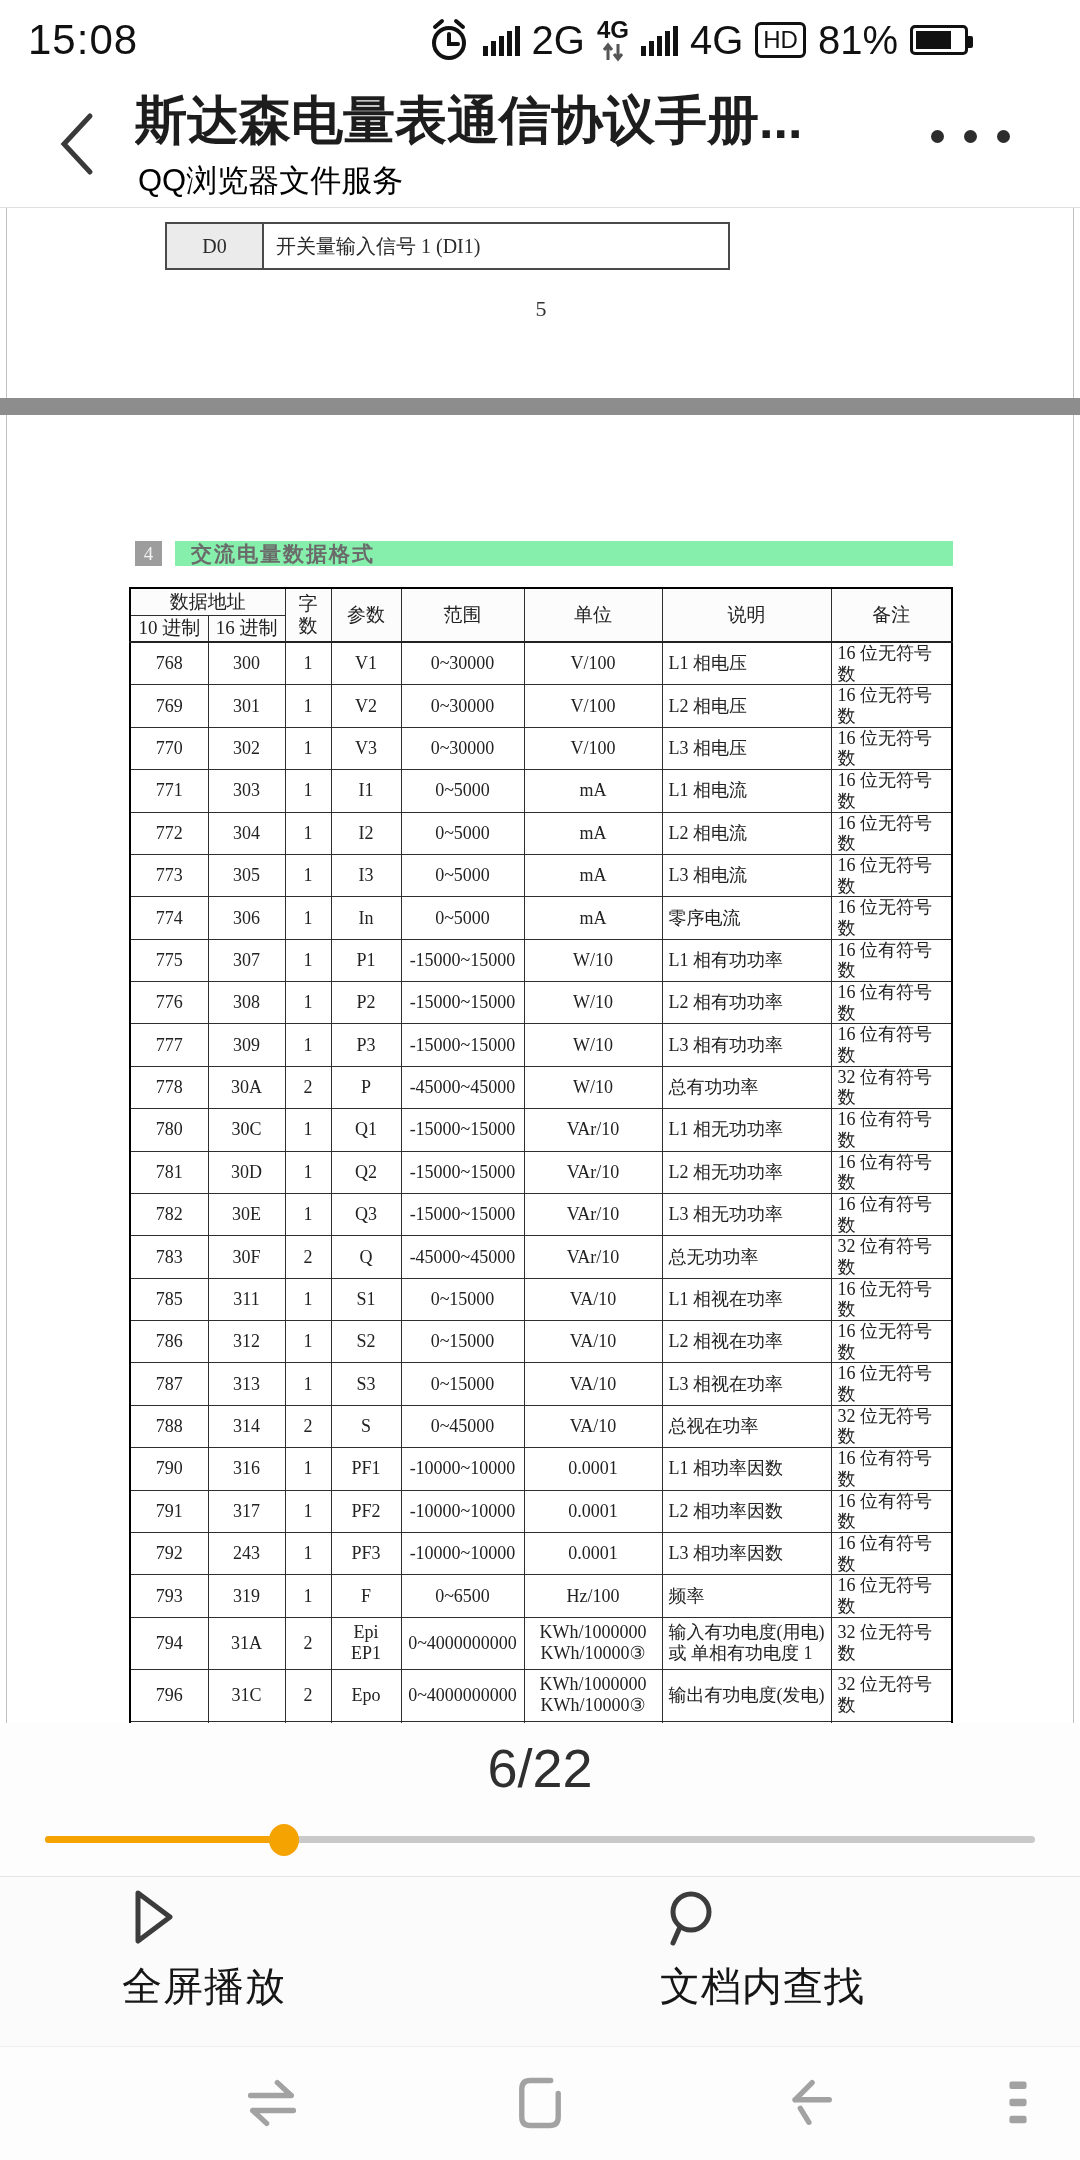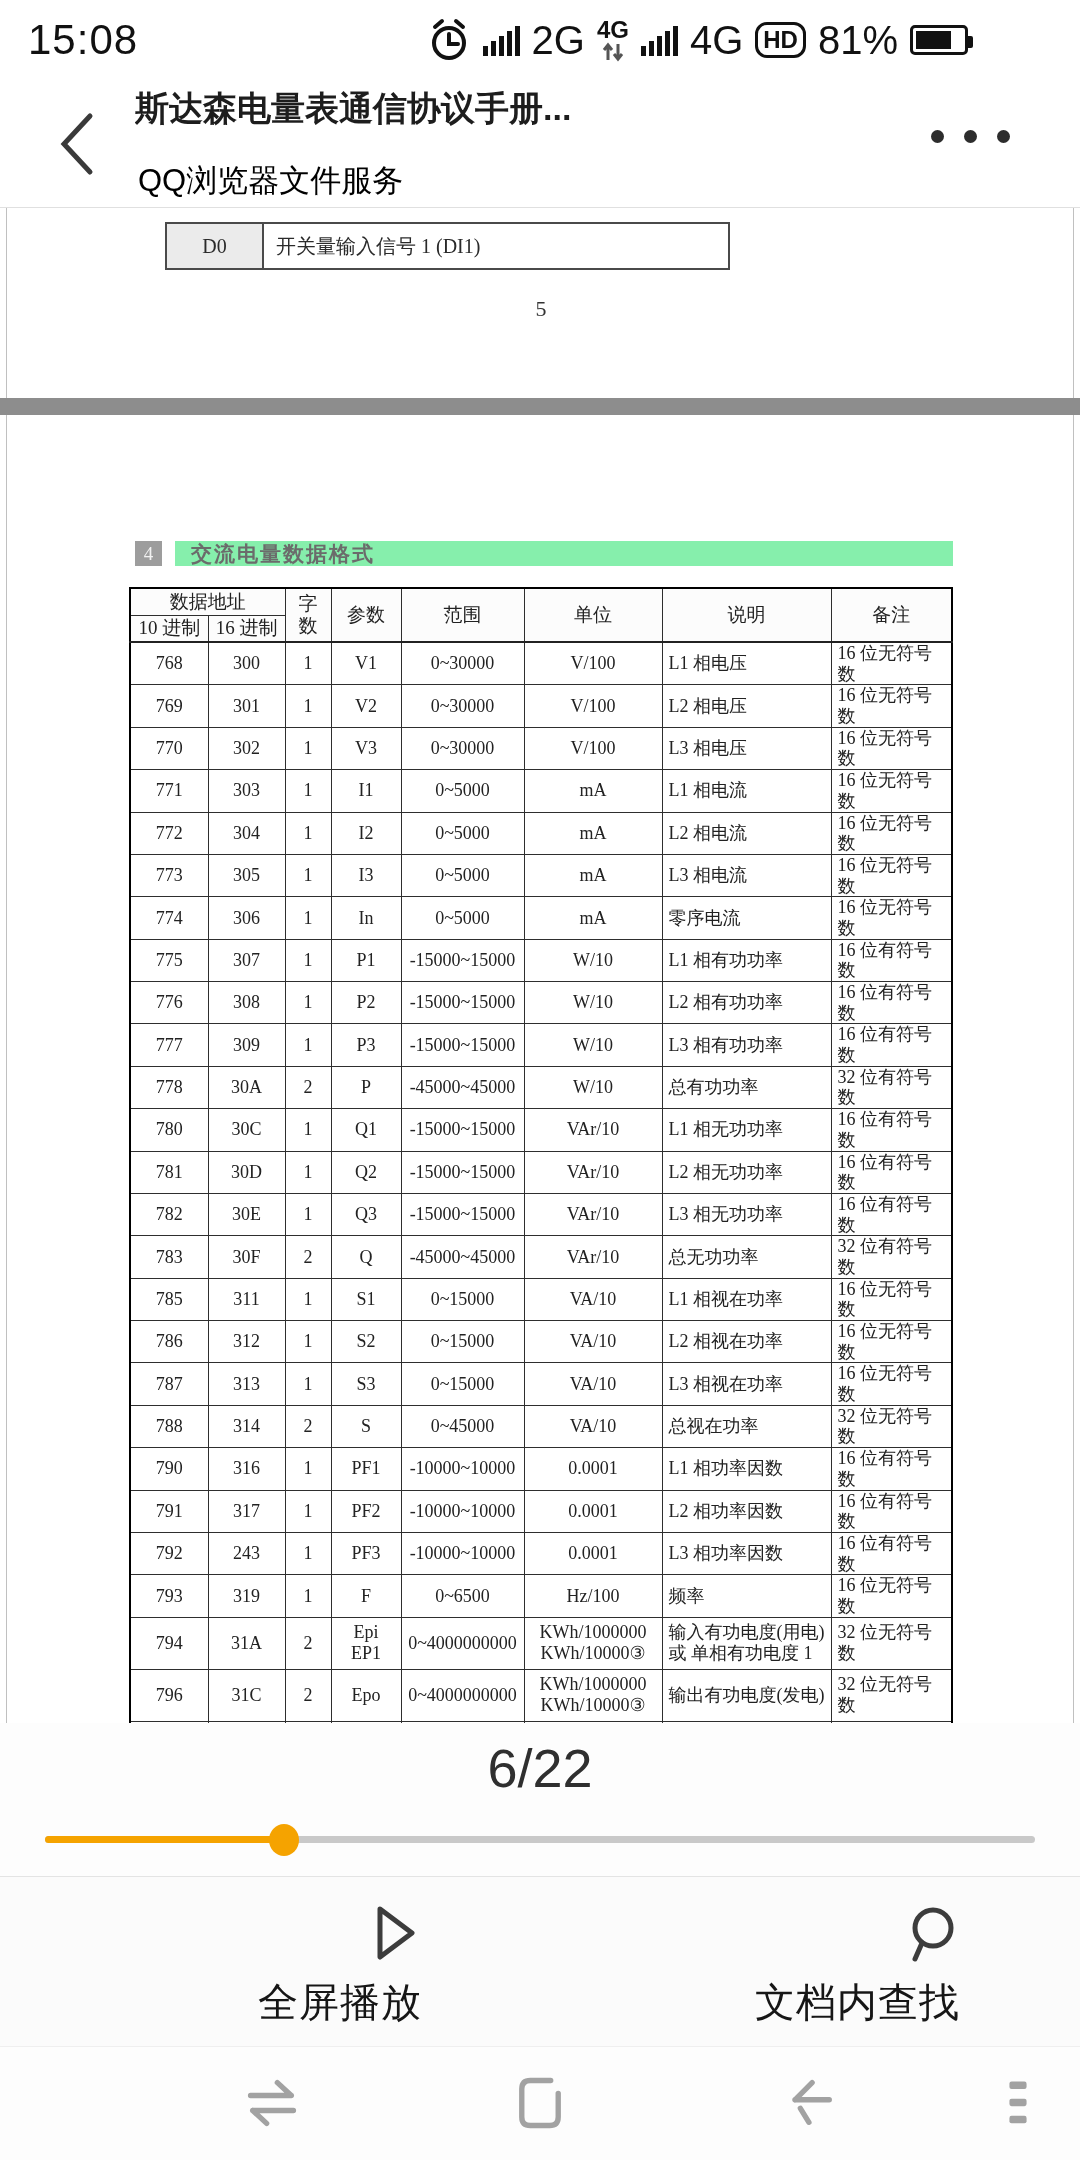--- a/index.html
+++ b/index.html
@@ -10,31 +10,31 @@
   
   .statusbar { position:absolute; top:0; left:0; width:996px; height:80px; background:#fff;
                display:flex; align-items:center; padding:8px 28px; color:#111; }
   .sb-time { font-size:42px; font-weight:500; letter-spacing:1px; }
   .sb-right { margin-left:auto; display:flex; align-items:center; gap:12px; }
   .sb-bars { display:flex; align-items:flex-end; gap:3px; height:32px; }
   .sb-bars i { display:block; width:5px; background:#111; }
   .sb-net { font-size:40px; font-weight:500; }
   .sb-smallnet { display:flex; flex-direction:column; align-items:center; line-height:1; }
   .sb-smallnet b { font-size:24px; font-weight:700; }
-  .hd-badge { border:3px solid #111; border-radius:12px; padding:1px 5px; font-size:24px; font-weight:700; }
+  .hd-badge { border:3px solid #111; border-radius:6px; padding:1px 5px; font-size:24px; font-weight:400; }
   .sb-batt { font-size:40px; font-weight:500; }
   .batt-shape { position:relative; width:58px; height:30px; border:3px solid #111; border-radius:5px; }
   .batt-shape .fill { position:absolute; left:3px; top:3px; bottom:3px; width:68%; background:#111; }
   .batt-shape .nub { position:absolute; right:-8px; top:8px; width:6px; height:12px; background:#111; border-radius:0 2px 2px 0; }
 
   
   .appheader { position:absolute; top:80px; left:0; width:1080px; height:128px; background:#fff;
                border-bottom:1px solid #e0e0e0; }
   .back-ic { position:absolute; left:52px; top:28px; }
-  .ah-title { position:absolute; left:135px; top:6px; width:790px; font-size:34px; font-weight:600; color:#1d1d1d;
+  .ah-title { position:absolute; left:135px; top:6px; width:790px; font-size:52px; font-weight:600; color:#1d1d1d;
               white-space:nowrap; overflow:hidden; }
   .ah-sub { position:absolute; left:138px; top:80px; font-size:31px; color:#000000; }
   .menu-dots { position:absolute; right:70px; top:50px; display:flex; gap:20px; }
   .menu-dots i { width:13px; height:13px; border-radius:50%; background:#2d2d2d; }
 
   
   .viewer { position:absolute; top:208px; left:0; width:1080px; height:1515px; overflow:hidden; background:#fff; }
   .page { position:absolute; left:6px; width:1068px; background:#fff;
           border-left:1px solid #c0c0c0; border-right:1px solid #c0c0c0; }
   .page5 { top:0; height:190px;padding-left:8px; }
@@ -74,21 +74,21 @@
 
   
   .footer { position:absolute; top:1723px; left:0; width:1080px; height:437px; background:#fdfdfd; }
   .pageind { position:absolute; top:14px; left:0; width:1080px; text-align:center;
              font-size:54px; color:#2f2f2f; font-weight:500; }
   .slider { position:absolute; top:113px; left:45px; width:990px; height:7px; background:#c9c9c9; border-radius:4px; }
   .slider .fill { position:absolute; left:0; top:0; height:7px; width:24%; background:#f5a300; border-radius:4px; }
   .slider .thumb { position:absolute; left:224px; top:-12px; width:30px; height:32px; border-radius:50%; background:#f5a300; }
   .btnband { position:absolute; top:153px; left:0; width:1080px; height:170px; background:#fbfbfb;
              border-top:1px solid #e4e4e4; }
-  .vbtn { position:absolute; top:24px; width:300px; display:flex; flex-direction:column; align-items:flex-end; gap:10px; }
+  .vbtn { position:absolute; top:8px; width:300px; display:flex; flex-direction:column; align-items:flex-start; gap:10px; }
   .vbtn .lbl { font-size:40px; color:#161616; font-weight:500; letter-spacing:1px; }
   .vbtn-play { left:122px; }
   .vbtn-find { left:660px; }
   .navbar { position:absolute; top:323px; left:0; width:1080px; height:114px; background:#fdfdfd;
             border-top:1px solid #efefef; }
   .nav-ic { position:absolute; top:26px; width:60px; height:60px; }
   .nav-1 { left:242px; } .nav-2 { left:510px; } .nav-3 { left:780px; } .nav-4 { left:988px; }
 </style>
 </head>
 <body>

